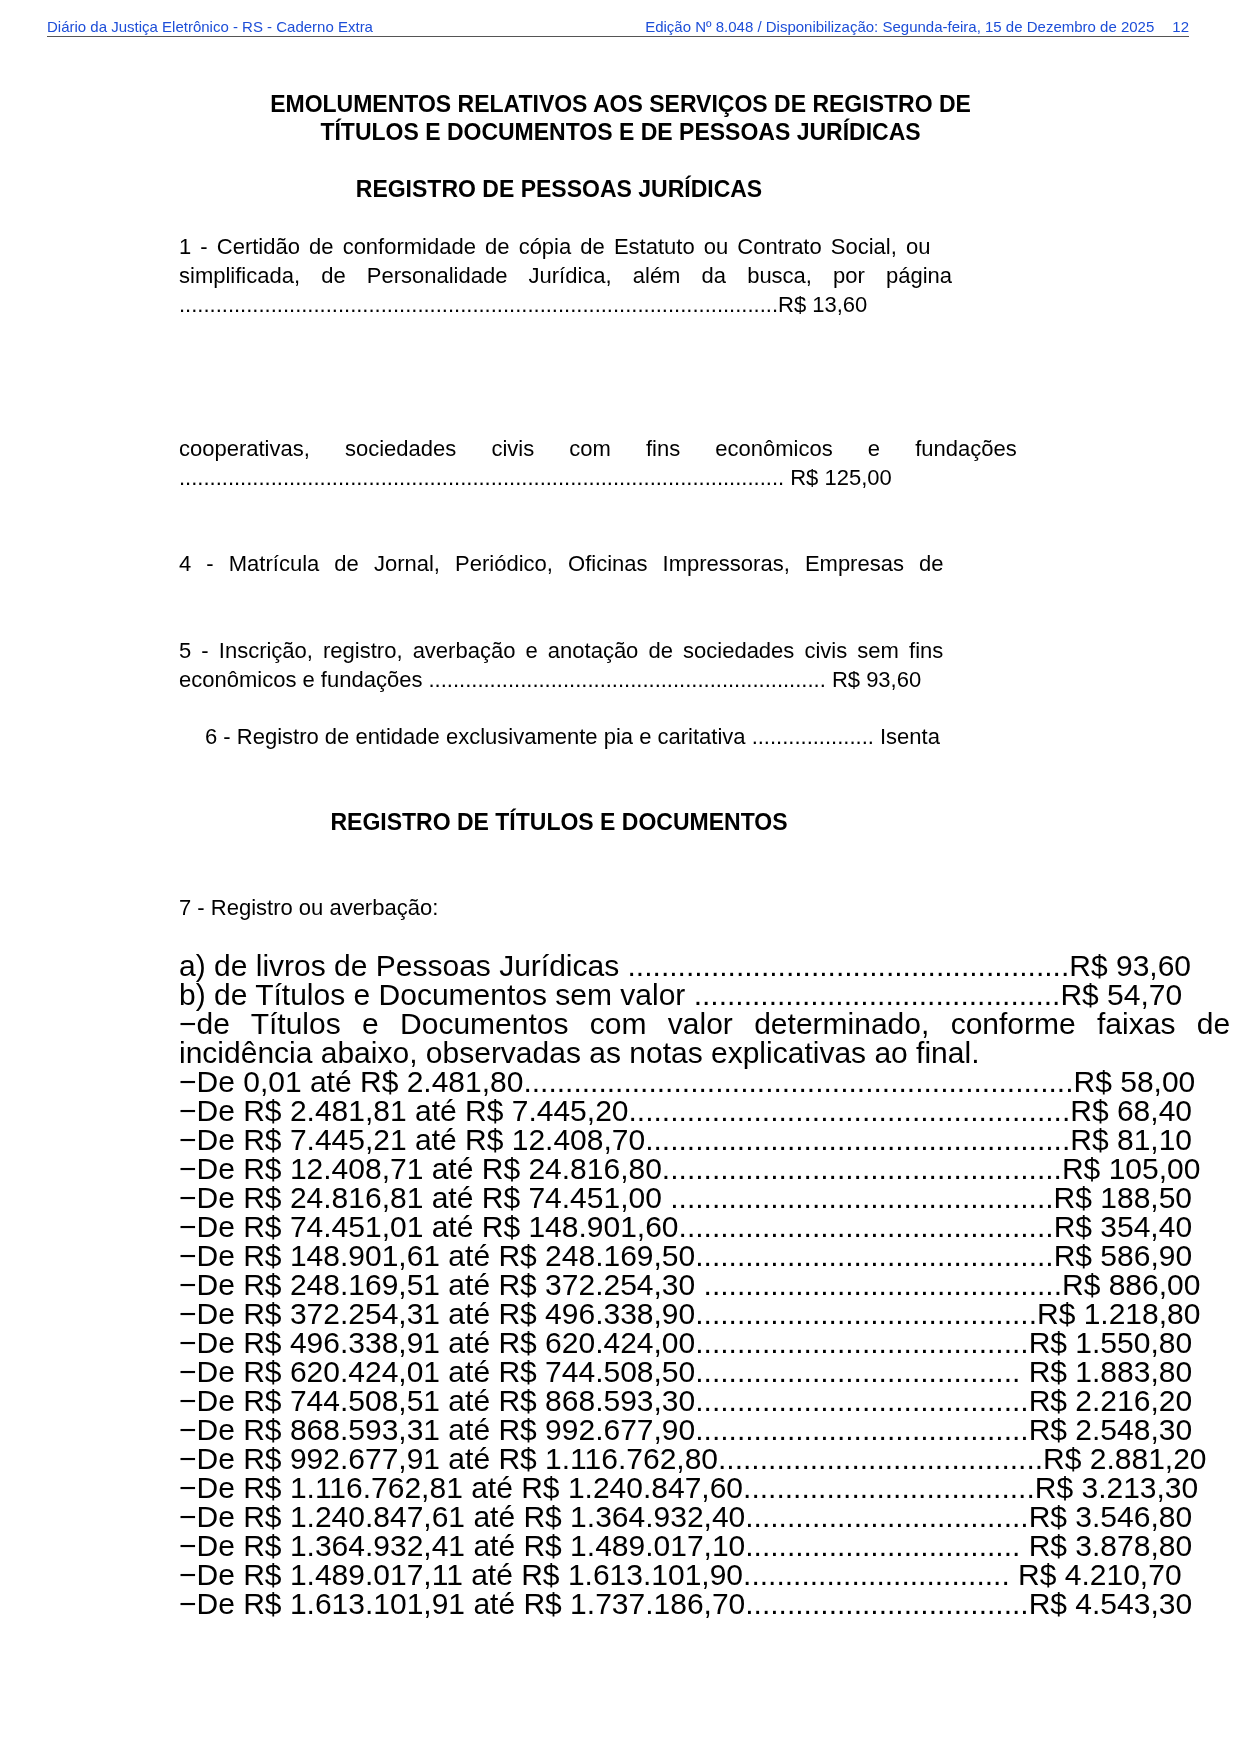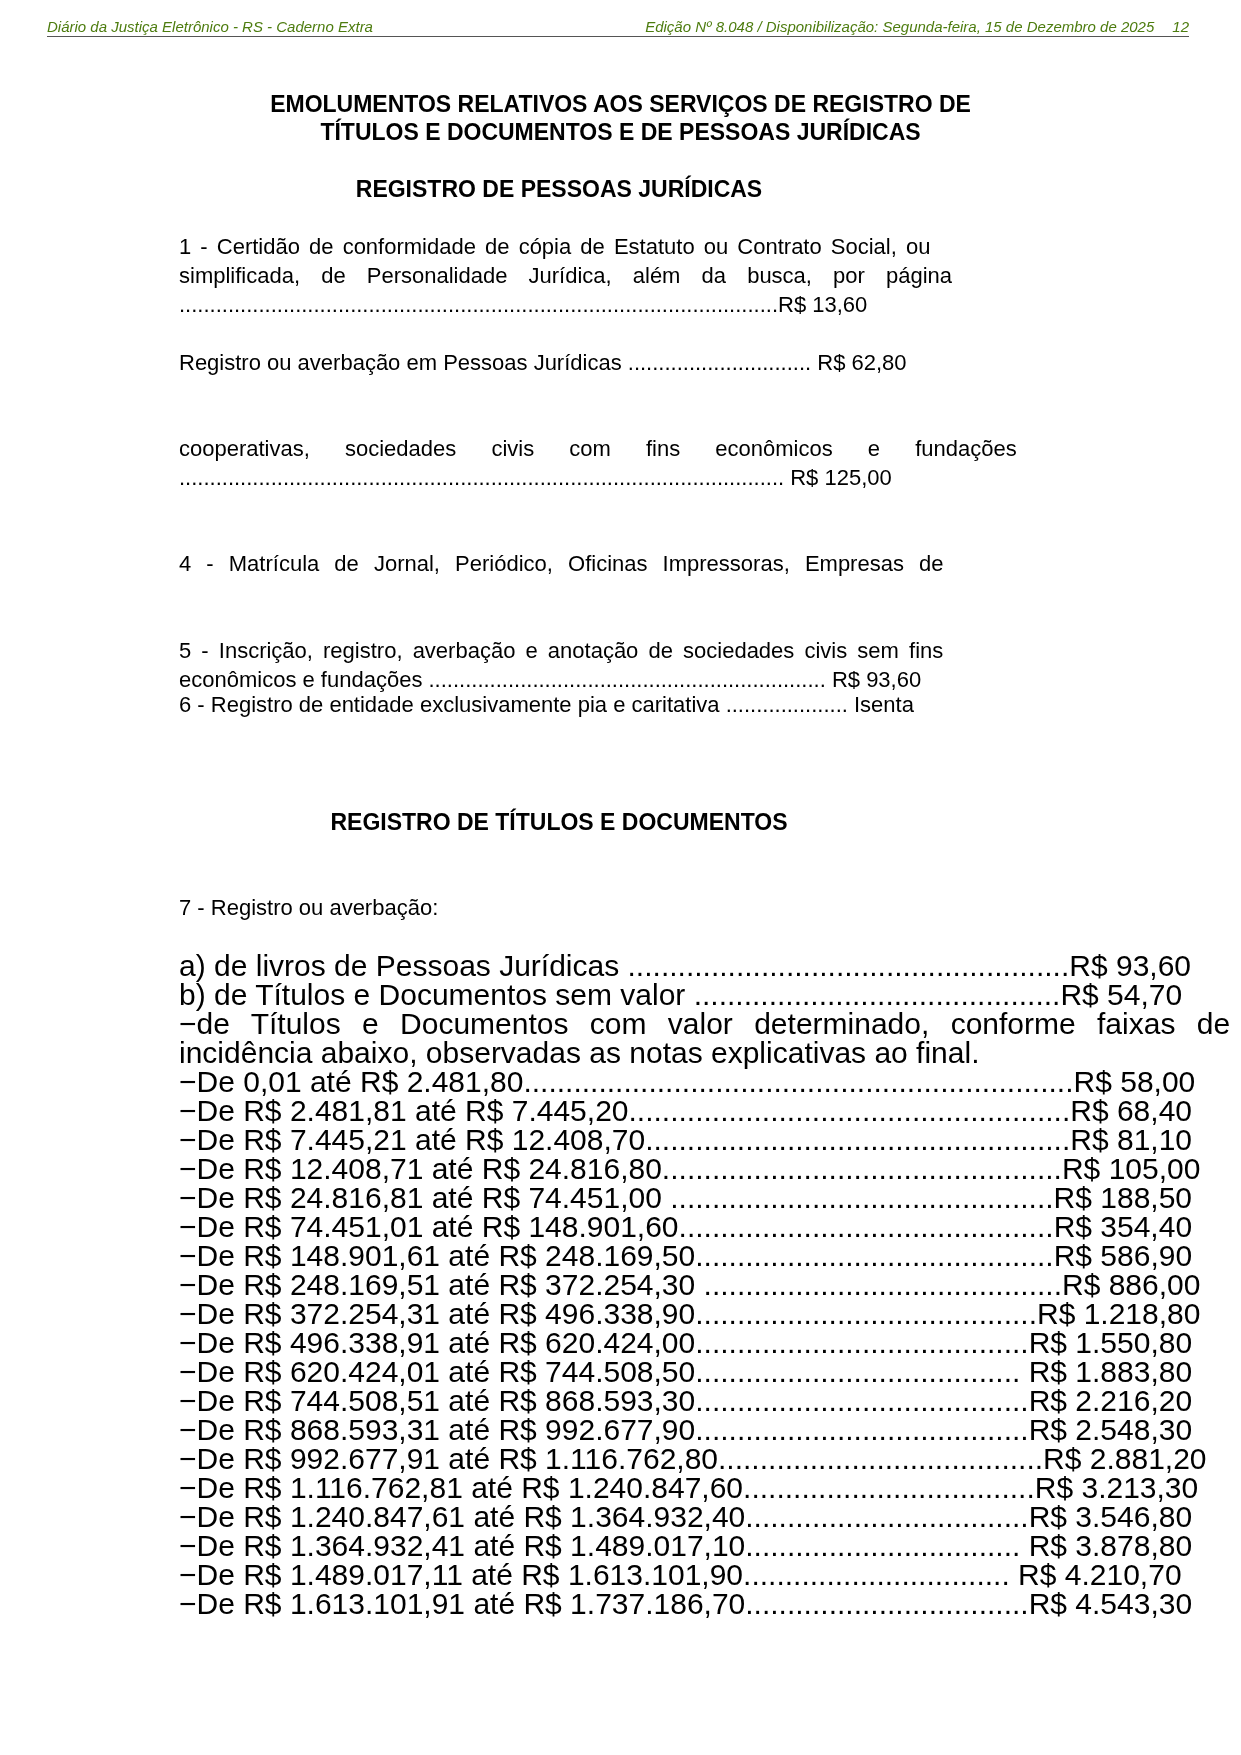--- a/index.html
+++ b/index.html
@@ -1,17 +1,17 @@
 <!DOCTYPE html>
 <html><head>
 <meta charset="utf-8">
 <style>
   html, body { margin: 0; padding: 0; background: #ffffff; }
   body { width: 1241px; height: 1755px; position: relative; overflow: hidden; color: #000; font-family: "Liberation Sans", sans-serif; }
-  .header { position: absolute; left: 47px; top: 18px; width: 1142px; height: 18px; border-bottom: 1px solid #555; font-size: 15px; line-height: 18px; color: #4d7c0f; font-style: italic; }
+  .header { position: absolute; left: 47px; top: 18px; width: 1142px; height: 18px; border-bottom: 1px solid #555; font-size: 15px; line-height: 18px; color: #1d4ed8; }
   .header .left { position: absolute; left: 0; top: 0; }
   .header .right { position: absolute; right: 0; top: 0; }
   .header .right .page-num { margin-left: 18px; }
   .title { position: absolute; left: 0; width: 1241px; text-align: center; font-weight: bold; font-size: 23px; line-height: 28px; }
   .t1 { top: 90px; }
   .section-head { position: absolute; left: 0; width: 1118px; text-align: center; font-weight: bold; font-size: 23px; line-height: 28px; }
   .p { position: absolute; left: 179px; width: 880px; font-size: 22px; line-height: 29px; }
   .line { white-space: nowrap; }
   .list { position: absolute; left: 179px; width: 880px; font-size: 30px; line-height: 29px; }
   .row { white-space: nowrap; height: 29px; }
@@ -31,38 +31,37 @@
 
 <div class="section-head" style="top:175px;">REGISTRO DE PESSOAS JURÍDICAS</div>
 
 <div class="p" style="top:232px;">
   <div class="line" style="word-spacing:3px;">1 - Certidão de conformidade de cópia de Estatuto ou Contrato Social, ou</div>
   <div class="line" style="word-spacing:15px;">simplificada, de Personalidade Jurídica, além da busca, por página</div>
   <div class="line">..................................................................................................R$ 13,60</div>
 </div>
 
 <div class="p" style="top:348px;">
-  <div class="line">Registro ou averbação em Pessoas Jurídicas .............................. R$ 62,80</div>
 </div>
 
 <div class="p" style="top:434px;">
   <div class="line" style="word-spacing:29px;">cooperativas, sociedades civis com fins econômicos e fundações</div>
   <div class="line">................................................................................................... R$ 125,00</div>
 </div>
 
 <div class="p" style="top:549px;">
   <div class="line" style="word-spacing:9px;">4 - Matrícula de Jornal, Periódico, Oficinas Impressoras, Empresas de</div>
 </div>
 
 <div class="p" style="top:636px;">
   <div class="line" style="word-spacing:4px;">5 - Inscrição, registro, averbação e anotação de sociedades civis sem fins</div>
   <div class="line">econômicos e fundações ................................................................. R$ 93,60</div>
 </div>
 
-<div class="p" style="top:690px;">
+<div class="p" style="top:722px;margin-left:26px;">
   <div class="line">6 - Registro de entidade exclusivamente pia e caritativa .................... Isenta</div>
 </div>
 
 <div class="section-head" style="top:808px;">REGISTRO DE TÍTULOS E DOCUMENTOS</div>
 
 <div class="p" style="top:893px;">
   <div class="line">7 - Registro ou averbação:</div>
 </div>
 
 <div class="list" style="top:951px;">

